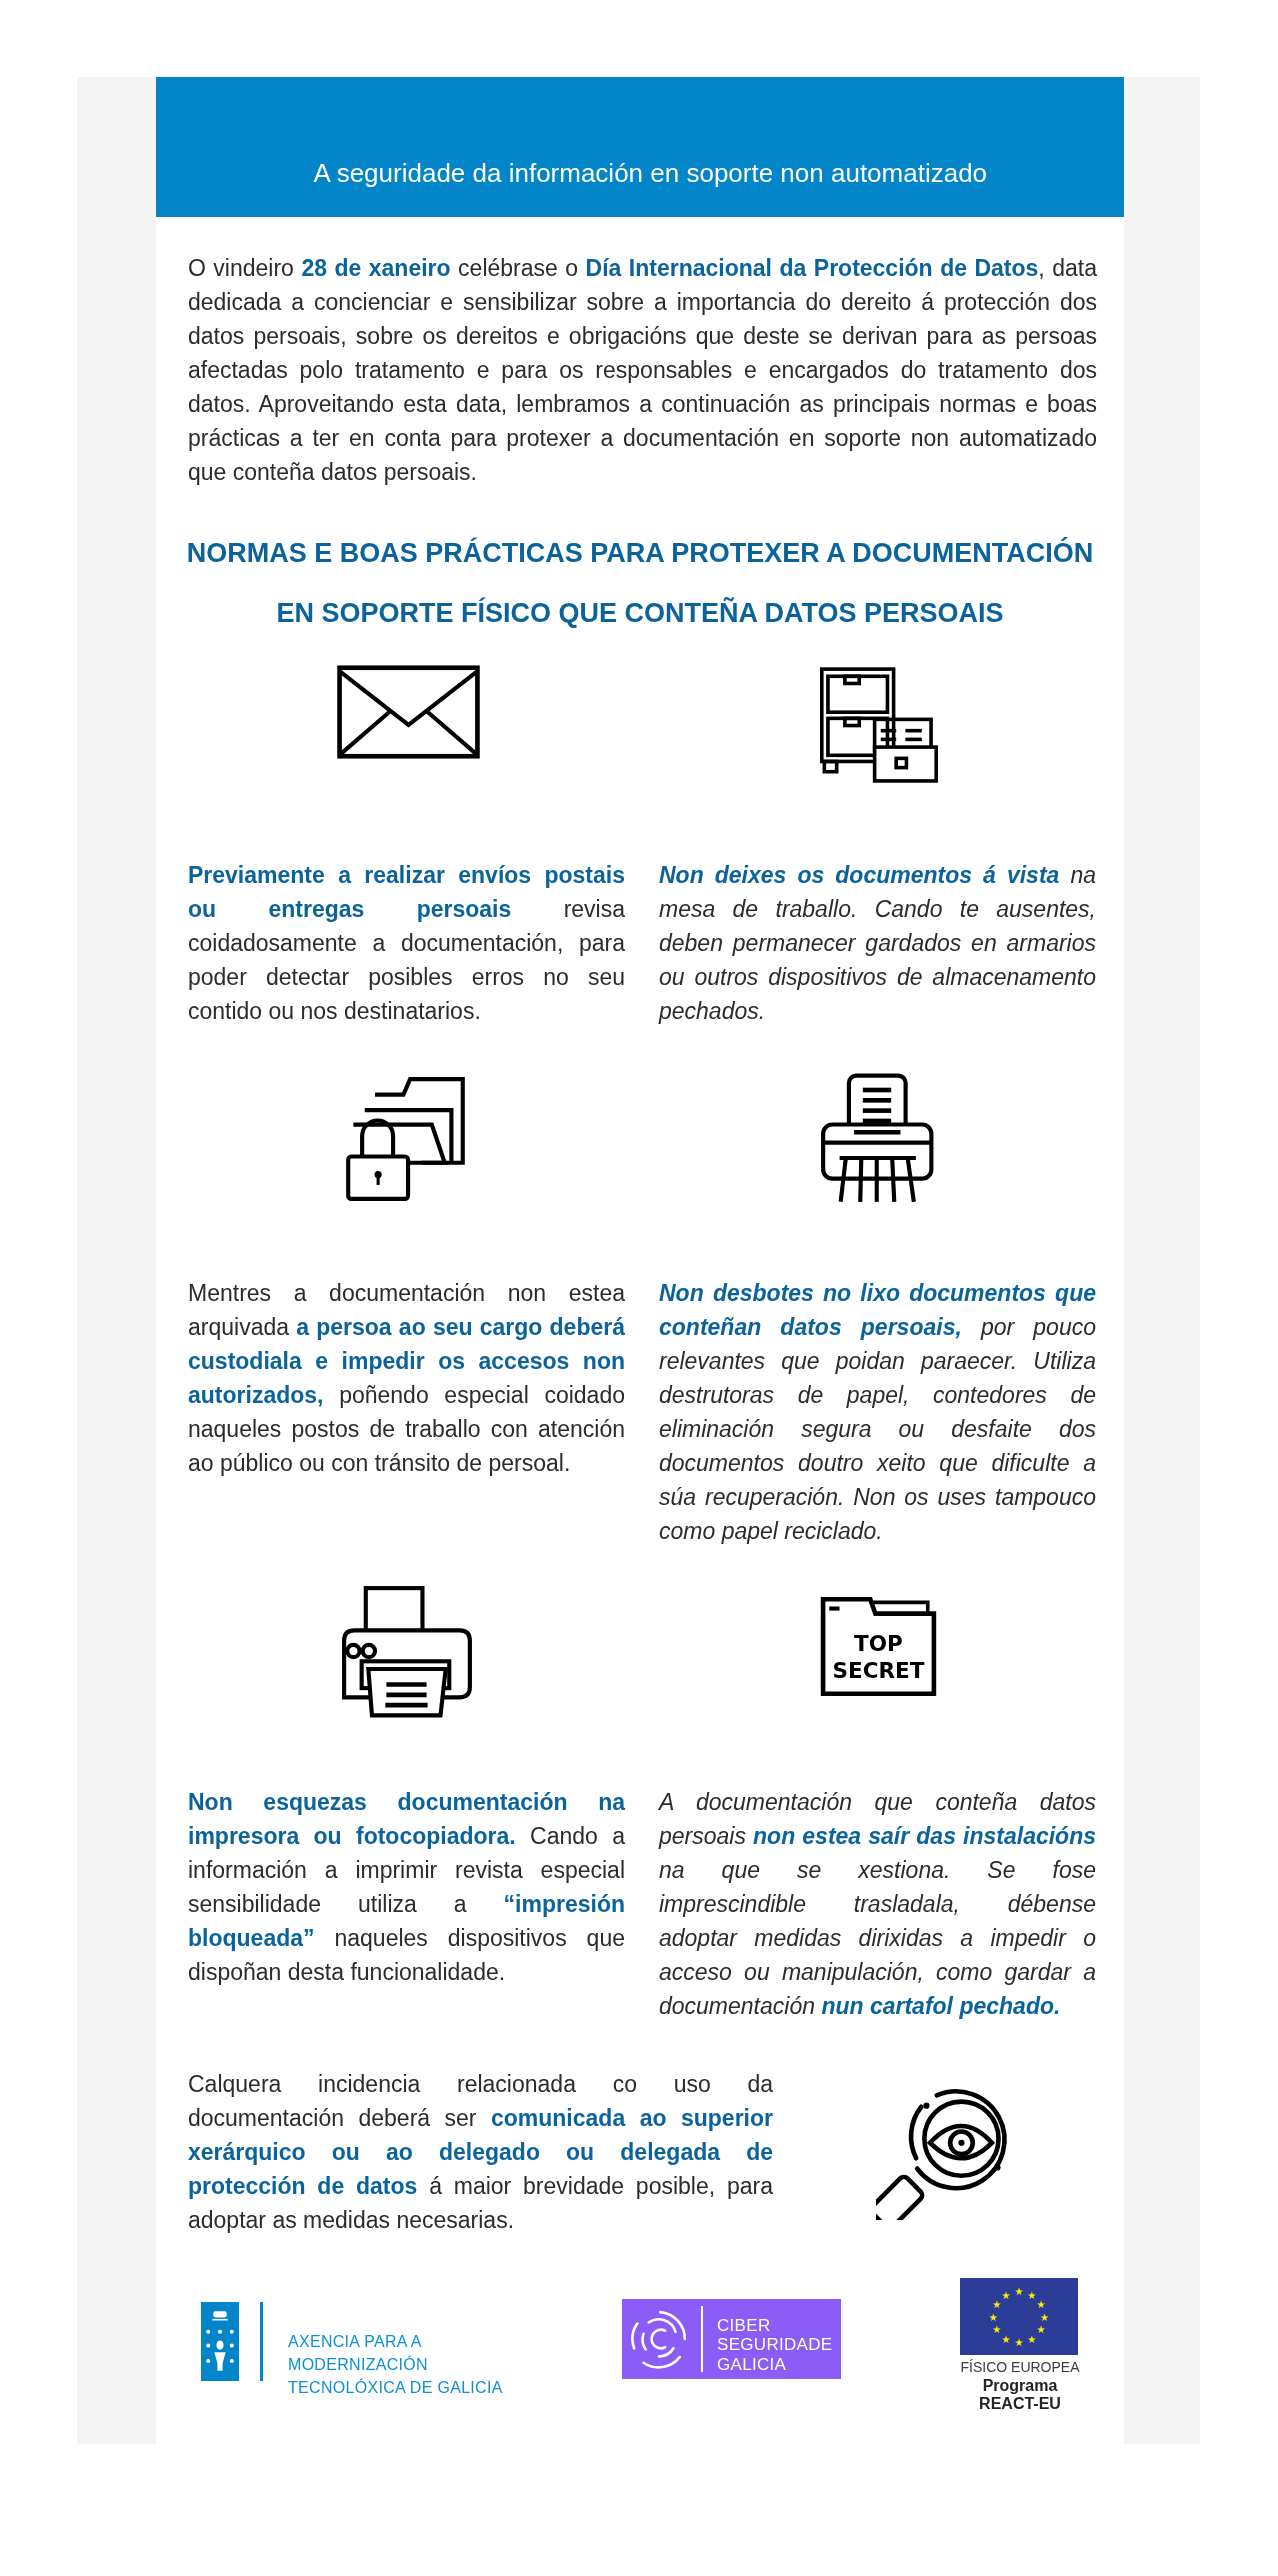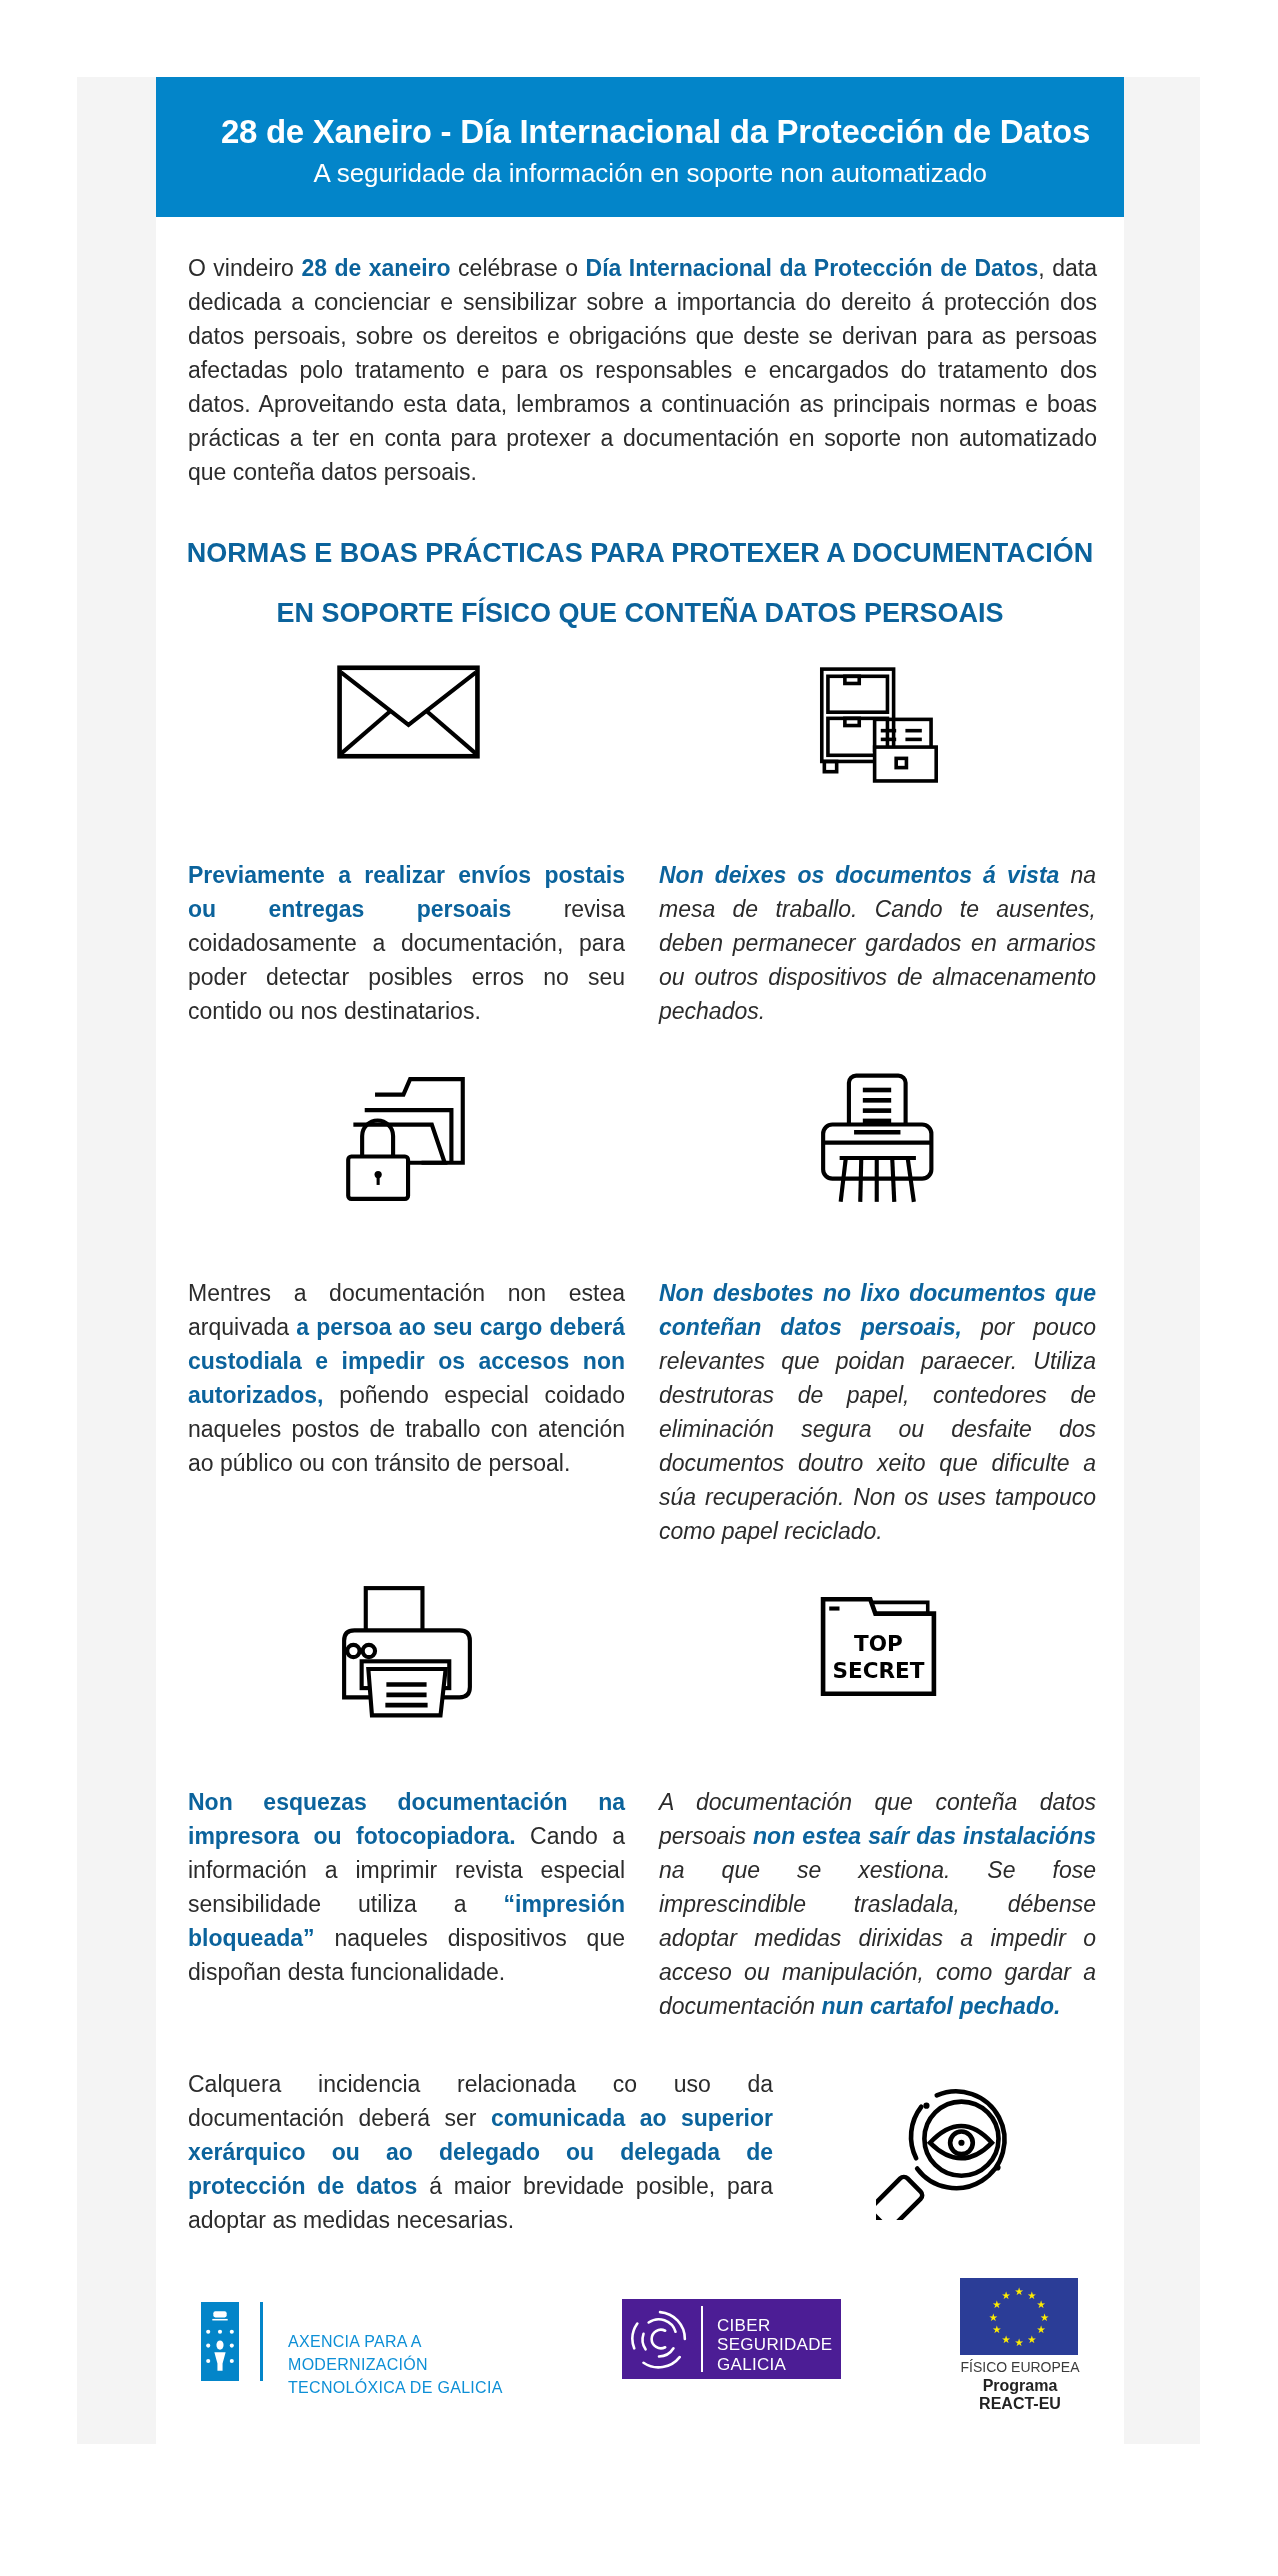--- a/index.html
+++ b/index.html
@@ -15,36 +15,35 @@
   .col { position: absolute; width: 437px; font-size: 23px; line-height: 34px; text-align: justify; }
   .col.left { left: 188px; }
   .col.right { left: 659px; font-style: italic; }
   .icon { position: absolute; text-align: center; }
   .icon svg { width: 100%; height: 100%; display: block; }
   .report { position: absolute; left: 188px; top: 2067px; width: 585px; font-size: 23px; line-height: 34px; text-align: justify; }
   .logo-amtega { position: absolute; left: 201px; top: 2302px; width: 361px; height: 82px; }
   .amtega-shield { position: absolute; left: 0; top: 0; width: 38px; height: 79px; background: #0385c9; }
   .amtega-bar { position: absolute; left: 59px; top: 0; width: 2.6px; height: 79px; background: #0385c9; }
   .amtega-text { position: absolute; left: 87px; top: 6.2px; font-size: 16px; line-height: 23px; color: #0d8fd6; letter-spacing: 0.3px; margin-top: 22px; }
-  .logo-ciber { position: absolute; left: 622px; top: 2299px; width: 219px; height: 80px; background: #4c1d95; }
+  .logo-ciber { position: absolute; left: 622px; top: 2299px; width: 219px; height: 80px; background: #8b5cf6; }
   .ciber-bar { position: absolute; left: 79px; top: 7.2px; width: 2.1px; height: 66px; background: #fff; }
   .ciber-text { position: absolute; left: 95px; top: 16.5px; font-size: 17px; line-height: 19.6px; color: #fff; letter-spacing: 0.3px; }
   .logo-eu { position: absolute; left: 960px; top: 2278px; width: 120px; height: 113px; }
   .eu-flag { position: absolute; left: 0; top: 0; width: 118px; height: 77px; background: #2b3d97; }
   .eu-name { position: absolute; left: 0; width: 120px; top: 81px; font-size: 14px; color: #3b3b3b; text-align: center; }
   .eu-prog { position: absolute; left: 0; width: 120px; top: 99px; font-size: 16px; font-weight: bold; color: #222; text-align: center; }
 </style>
 </head>
 <body>
 
 <div class="outer"></div>
 <div class="sheet"></div>
 
 <div class="header">
-  <div class="title">28 de Xaneiro - Día Internacional da Protección de Datos</div>
   <div class="subtitle">A seguridade da información en soporte non automatizado</div>
 </div>
 
 <p class="intro" style="margin:0"><span>O vindeiro </span><span class="hl">28 de xaneiro</span><span> celébrase o </span><span class="hl">Día Internacional da Protección de Datos</span><span>, data dedicada a concienciar e sensibilizar sobre a importancia do dereito á protección dos datos persoais, sobre os dereitos e obrigacións que deste se derivan para as persoas afectadas polo tratamento e para os responsables e encargados do tratamento dos datos. Aproveitando esta data, lembramos a continuación as principais normas e boas prácticas a ter en conta para protexer a documentación en soporte non automatizado que conteña datos persoais.</span></p>
 
 <div class="section-title" style="top:538px">NORMAS E BOAS PRÁCTICAS PARA PROTEXER A DOCUMENTACIÓN</div>
 <div class="section-title" style="top:598px">EN SOPORTE FÍSICO QUE CONTEÑA DATOS PERSOAIS</div>
 
 <div class="icon" style="left:337px; top:665px; width:143px; height:94px;">
   <svg viewBox="0 0 278 182">

